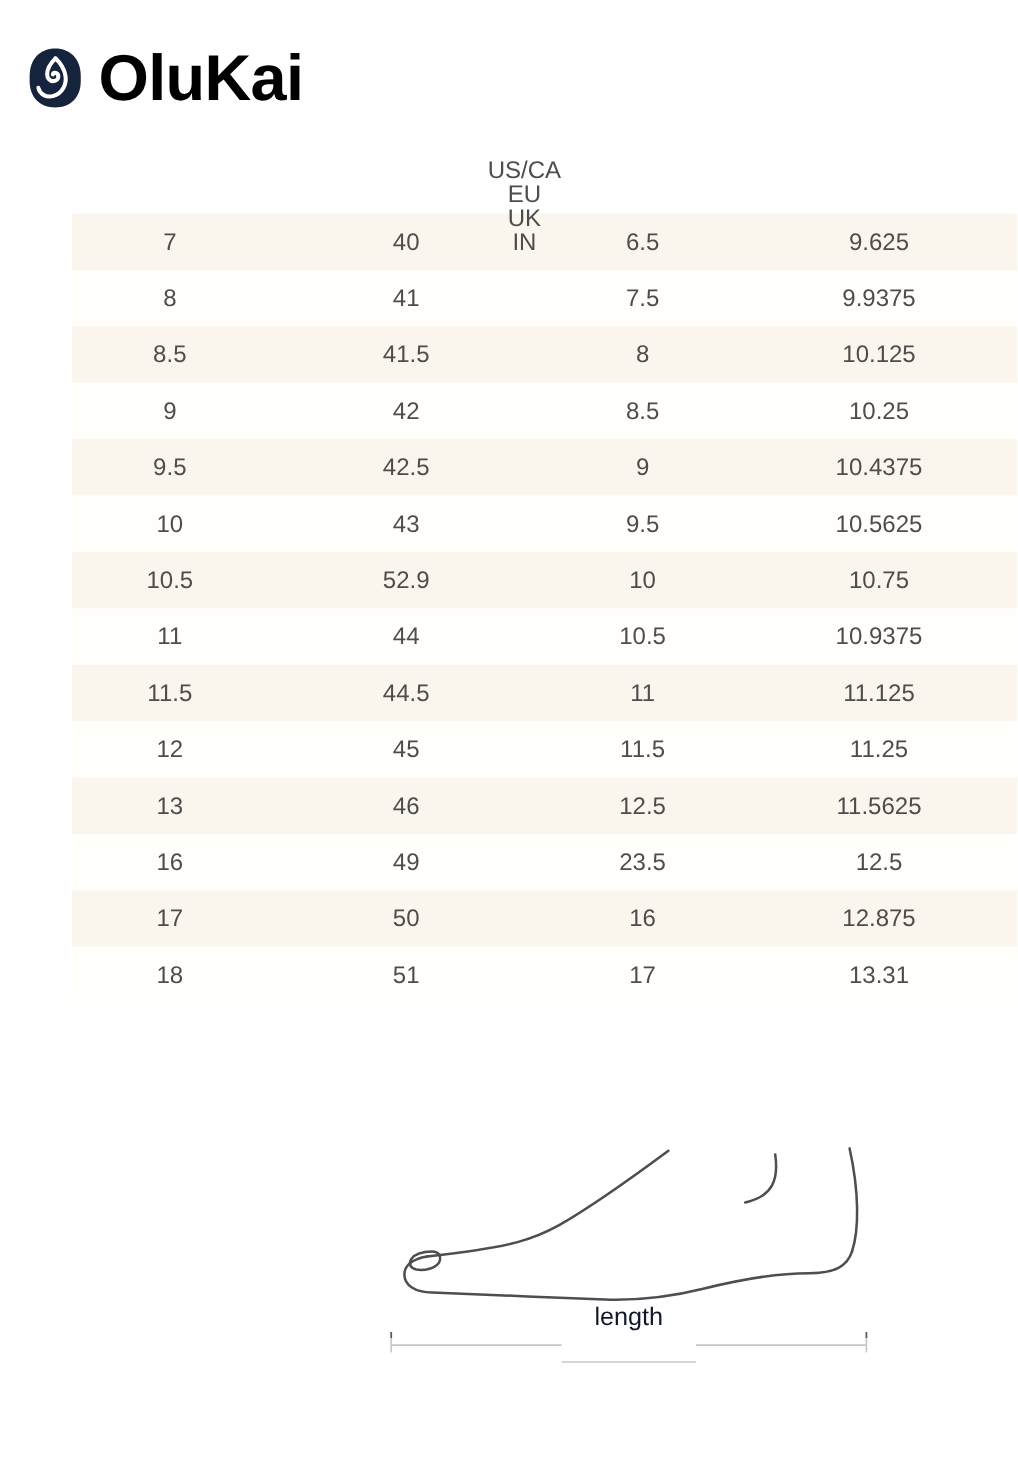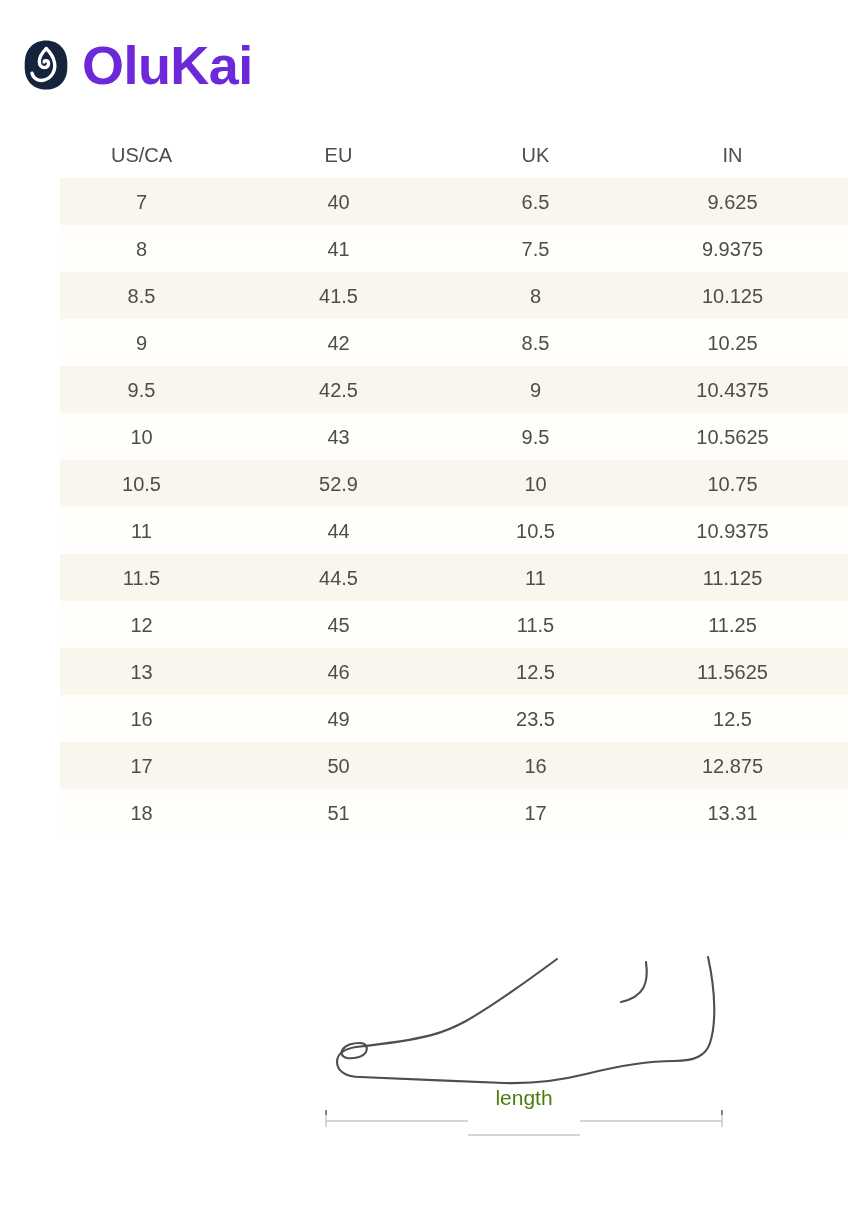--- a/index.html
+++ b/index.html
@@ -31,41 +31,42 @@
   }
   .brand-mark {
     width: 44px;
     height: 50px;
     display: block;
   }
   .brand-name {
     font-size: 54px;
     font-weight: 700;
     letter-spacing: -0.01em;
-    color: #6d28d9;
+    color: #000000;
     line-height: 1;
     font-family: "Liberation Sans", sans-serif;
   }
 
   
   .size-table {
     position: absolute;
     left: 60px;
     top: 132px;
     width: 788px;
   }
   .row {
     display: flex;
     width: 100%;
     height: 47px;
     align-items: center;
   }
   .row.header {
     height: 46px;
     background: transparent;
+    flex-direction: column;
   }
   .row.striped { background: #faf6ed; }
   .row.plain   { background: #fffefb; }
 
   .cell {
     flex: 1 1 0;
     text-align: center;
     font-size: 20px;
     color: #4d4d4d;
     font-family: "Liberation Sans", sans-serif;
@@ -87,21 +88,21 @@
   }
   .foot-figure svg { display: block; width: 412px; height: 215px; }
 
   .dim-label {
     position: absolute;
     left: 0;
     top: 151px;
     width: 412px;
     text-align: center;
     font-size: 21px;
-    color: #4d7c0f;
+    color: #0f172a;
     font-family: "Liberation Sans", sans-serif;
     background: #ffffff;
   }
 </style>
 </head>
 <body>
 
 <div class="page">
 
   <div class="brand">

